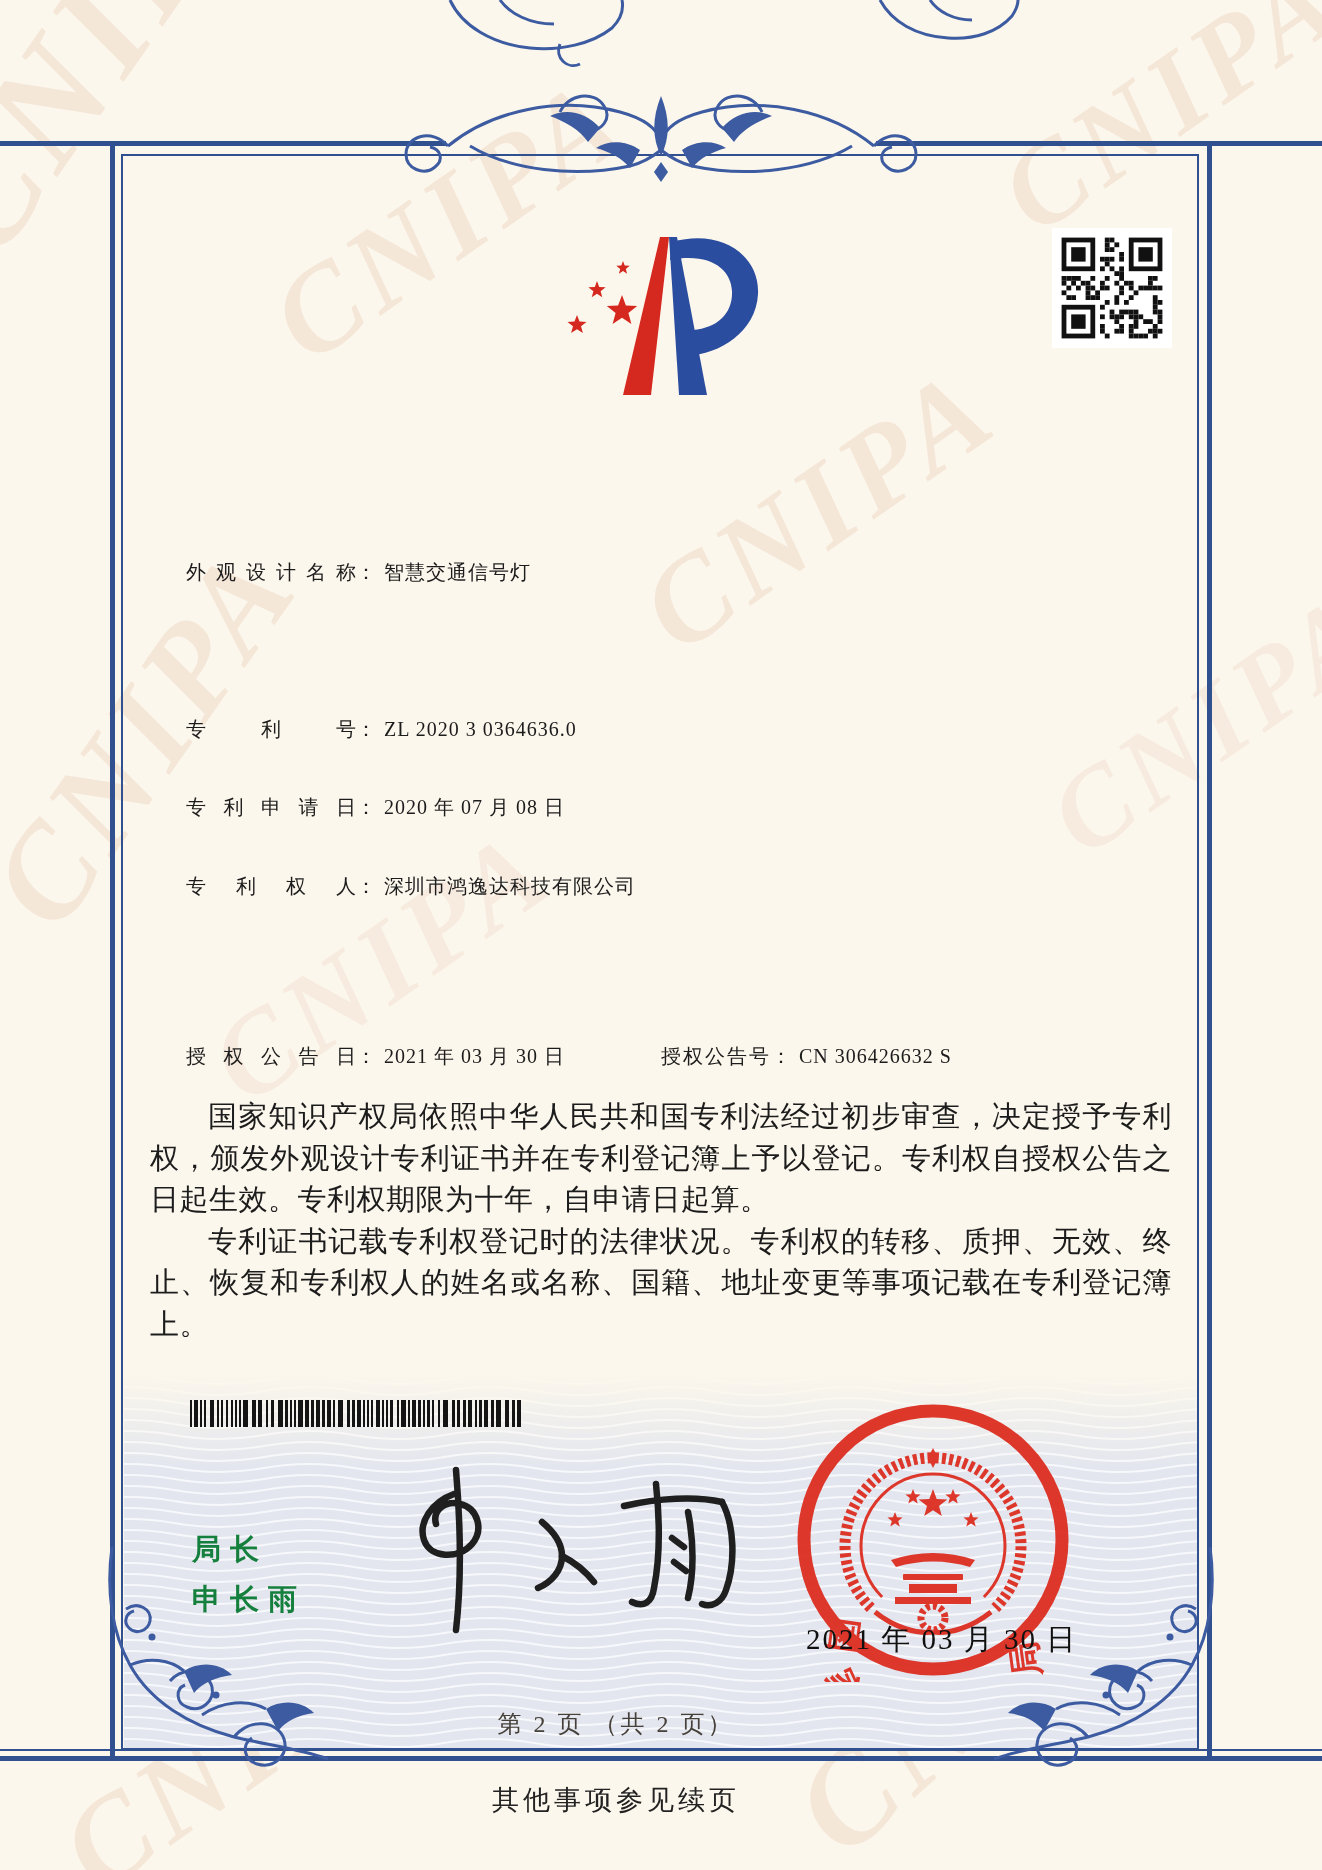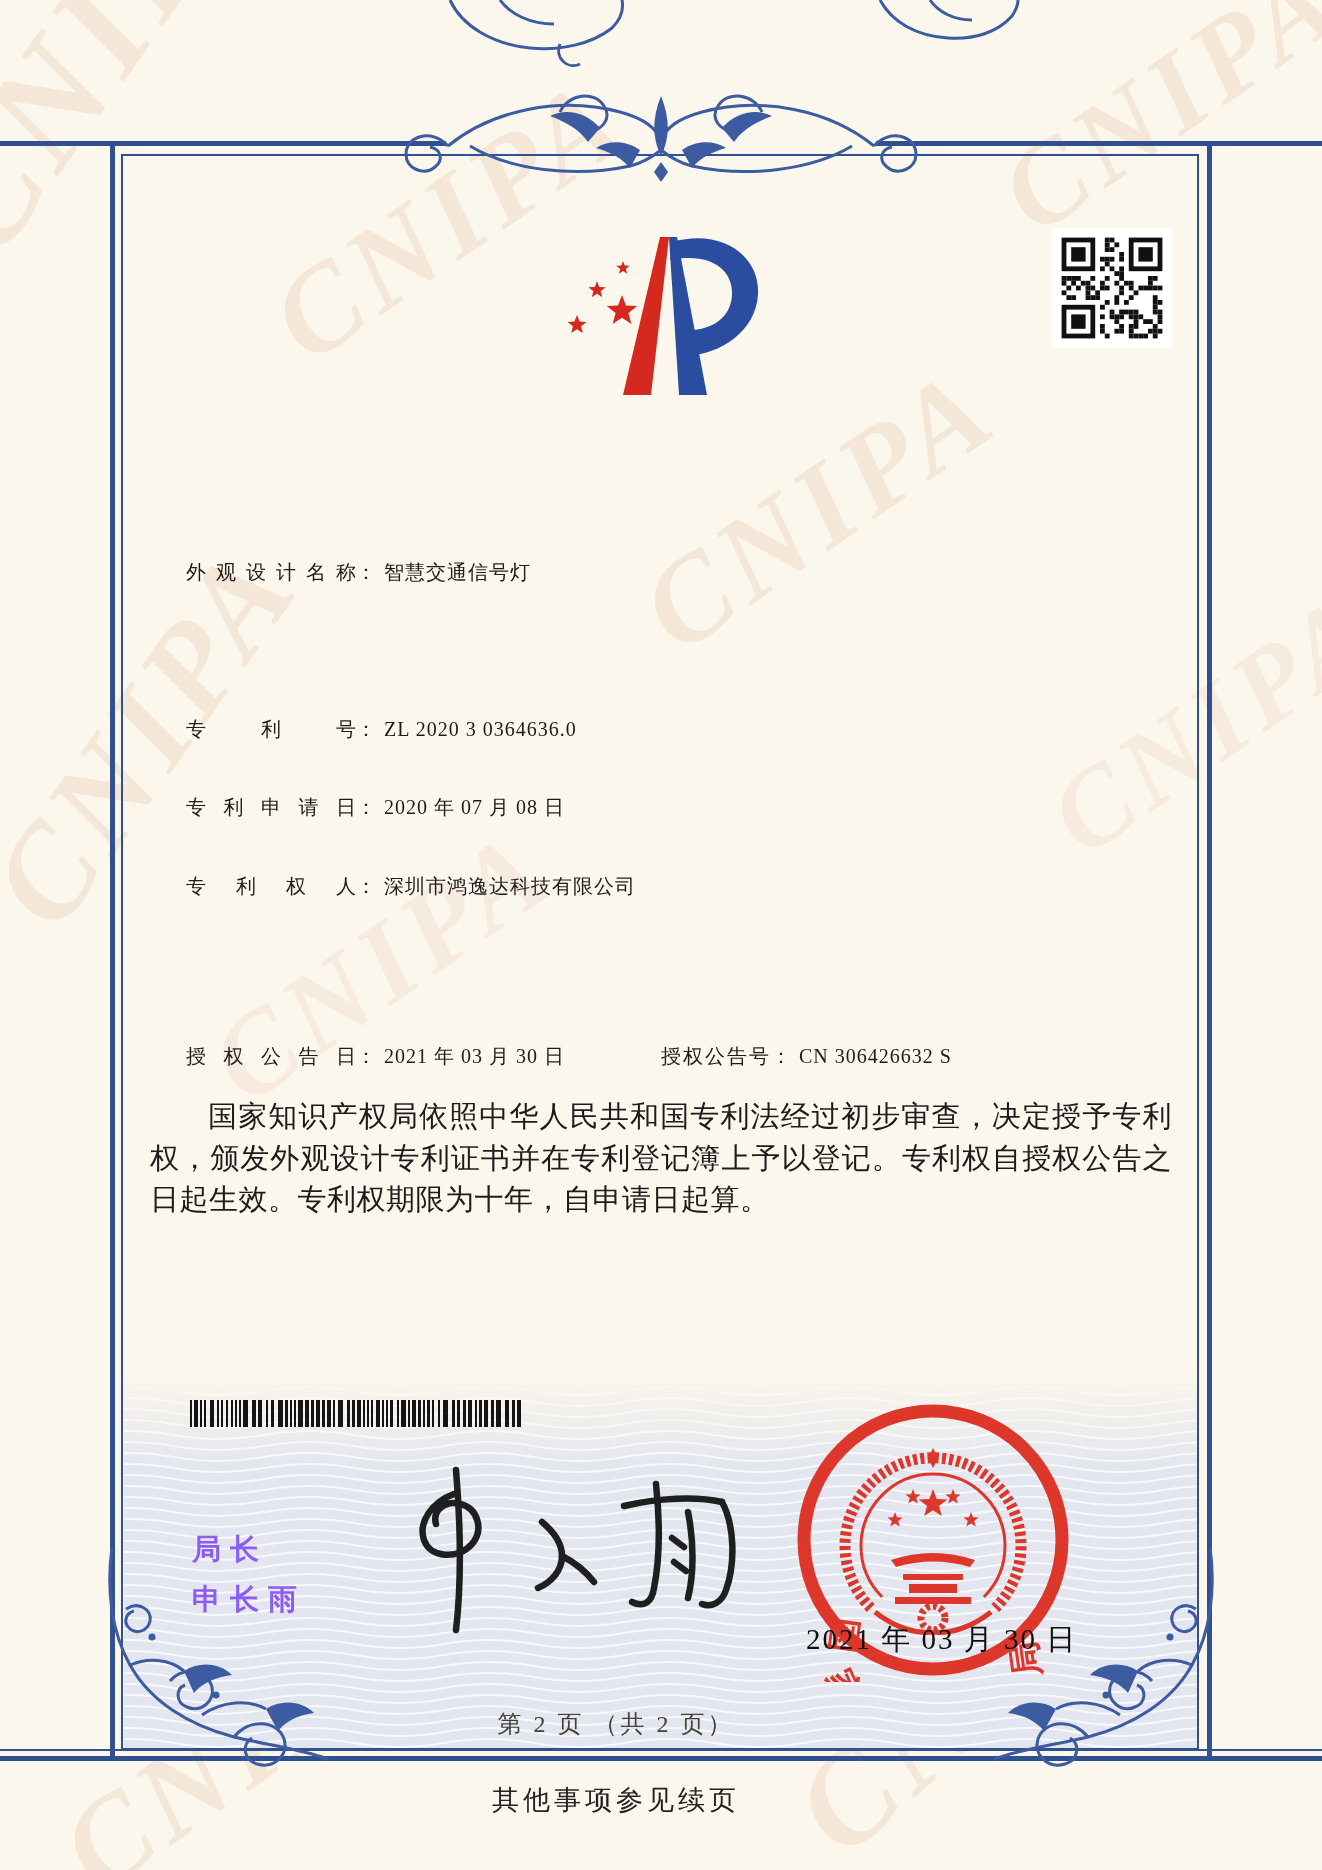--- a/index.html
+++ b/index.html
@@ -32,21 +32,21 @@
   .flabel2{letter-spacing:2px;margin-top:40px;}
   
   .bodytext{position:absolute;left:150px;top:1096px;width:1022px;font-size:29px;line-height:41.5px;
             text-align:justify;z-index:3;letter-spacing:.5px;}
   .bodytext p{margin:0;text-indent:2em;}
   
   #barcode{position:absolute;left:190px;top:1400px;width:340px;height:27px;z-index:3;
            white-space:nowrap;overflow:hidden;}
   #barcode i{display:inline-block;height:100%;background:#141414;vertical-align:top;}
   .signer{position:absolute;left:192px;z-index:3;font-family:"Liberation Sans","DejaVu Sans",sans-serif;
-          font-weight:bold;font-size:29px;letter-spacing:9px;color:#8b5cf6;}
+          font-weight:bold;font-size:29px;letter-spacing:9px;color:#15803d;}
   #sig-svg{position:absolute;left:366px;top:1458px;z-index:3;}
   #seal-svg{position:absolute;left:791px;top:1398px;z-index:5;opacity:.93;}
   .seal-date{position:absolute;left:806px;top:1620px;font-size:29px;letter-spacing:2px;color:#101010;z-index:6;}
   .page-info{position:absolute;left:110px;width:1012px;top:1708px;text-align:center;font-size:24px;
              letter-spacing:3px;color:#46403a;z-index:5;}
   .note{position:absolute;left:110px;width:1012px;top:1782px;text-align:center;font-size:27px;
         letter-spacing:4px;color:#222;z-index:3;}
   .orn{position:absolute;z-index:4;pointer-events:none;}
 </style>
 </head>
@@ -296,20 +296,21 @@
   </div>
   <div class="field" style="top:866px;">
     <span class="flabel">专利权人</span><span class="fcolon">：</span><span class="fvalue">深圳市鸿逸达科技有限公司</span>
   </div>
   <div class="field" style="top:1036px;">
     <span class="flabel">授权公告日</span><span class="fcolon">：</span><span class="fvalue">2021 年 03 月 30 日</span><span class="grantfield2"><span class="flabel2">授权公告号</span><span class="fcolon">：</span><span class="fvalue">CN 306426632 S</span></span>
   </div>
 
   <div class="bodytext">
     <p>国家知识产权局依照中华人民共和国专利法经过初步审查，决定授予专利权，颁发外观设计专利证书并在专利登记簿上予以登记。专利权自授权公告之日起生效。专利权期限为十年，自申请日起算。</p>
+    <p>专利证书记载专利权登记时的法律状况。专利权的转移、质押、无效、终止、恢复和专利权人的姓名或名称、国籍、地址变更等事项记载在专利登记簿上。</p>
   </div>
 
   <div id="barcode"><i style="width: 2px; margin-right: 2px;"></i><i style="width: 4px; margin-right: 2px;"></i><i style="width: 2px; margin-right: 2px;"></i><i style="width: 2px; margin-right: 4px;"></i><i style="width: 4px; margin-right: 3px;"></i><i style="width: 2px; margin-right: 2px;"></i><i style="width: 2px; margin-right: 3px;"></i><i style="width: 2px; margin-right: 3px;"></i><i style="width: 2px; margin-right: 2px;"></i><i style="width: 2px; margin-right: 2px;"></i><i style="width: 2px; margin-right: 2px;"></i><i style="width: 5px; margin-right: 4px;"></i><i style="width: 4px; margin-right: 2px;"></i><i style="width: 4px; margin-right: 4px;"></i><i style="width: 2px; margin-right: 3px;"></i><i style="width: 3px; margin-right: 4px;"></i><i style="width: 5px; margin-right: 2px;"></i><i style="width: 3px; margin-right: 2px;"></i><i style="width: 2px; margin-right: 2px;"></i><i style="width: 2px; margin-right: 2px;"></i><i style="width: 5px; margin-right: 2px;"></i><i style="width: 4px; margin-right: 2px;"></i><i style="width: 3px; margin-right: 2px;"></i><i style="width: 4px; margin-right: 2px;"></i><i style="width: 3px; margin-right: 2px;"></i><i style="width: 4px; margin-right: 2px;"></i><i style="width: 2px; margin-right: 3px;"></i><i style="width: 5px; margin-right: 4px;"></i><i style="width: 3px; margin-right: 2px;"></i><i style="width: 3px; margin-right: 2px;"></i><i style="width: 4px; margin-right: 2px;"></i><i style="width: 2px; margin-right: 2px;"></i><i style="width: 2px; margin-right: 2px;"></i><i style="width: 2px; margin-right: 3px;"></i><i style="width: 4px; margin-right: 2px;"></i><i style="width: 2px; margin-right: 2px;"></i><i style="width: 2px; margin-right: 2px;"></i><i style="width: 3px; margin-right: 4px;"></i><i style="width: 2px; margin-right: 2px;"></i><i style="width: 5px; margin-right: 2px;"></i><i style="width: 2px; margin-right: 2px;"></i><i style="width: 4px; margin-right: 2px;"></i><i style="width: 3px; margin-right: 2px;"></i><i style="width: 2px; margin-right: 2px;"></i><i style="width: 3px; margin-right: 2px;"></i><i style="width: 2px; margin-right: 4px;"></i><i style="width: 2px; margin-right: 3px;"></i><i style="width: 5px; margin-right: 4px;"></i><i style="width: 3px; margin-right: 2px;"></i><i style="width: 3px; margin-right: 3px;"></i><i style="width: 3px; margin-right: 2px;"></i><i style="width: 4px; margin-right: 3px;"></i><i style="width: 2px; margin-right: 2px;"></i><i style="width: 3px; margin-right: 2px;"></i><i style="width: 4px; margin-right: 3px;"></i><i style="width: 3px; margin-right: 2px;"></i><i style="width: 5px; margin-right: 4px;"></i><i style="width: 4px; margin-right: 3px;"></i><i style="width: 3px; margin-right: 2px;"></i><i style="width: 4px; margin-right: 2px;"></i></div>
 
   <div class="signer" style="top:1530px;">局长</div>
   <div class="signer" style="top:1580px;">申长雨</div>
 
   <svg id="sig-svg" width="400" height="185" viewBox="0 0 400 185">
     <g fill="none" stroke="#1f1f1f" stroke-width="6.5" stroke-linecap="round" stroke-linejoin="round">
       <path d="M88 36 C66 44 52 64 58 82 C64 100 92 102 106 86 C118 72 112 50 94 46 C80 42 66 52 70 66"></path>

